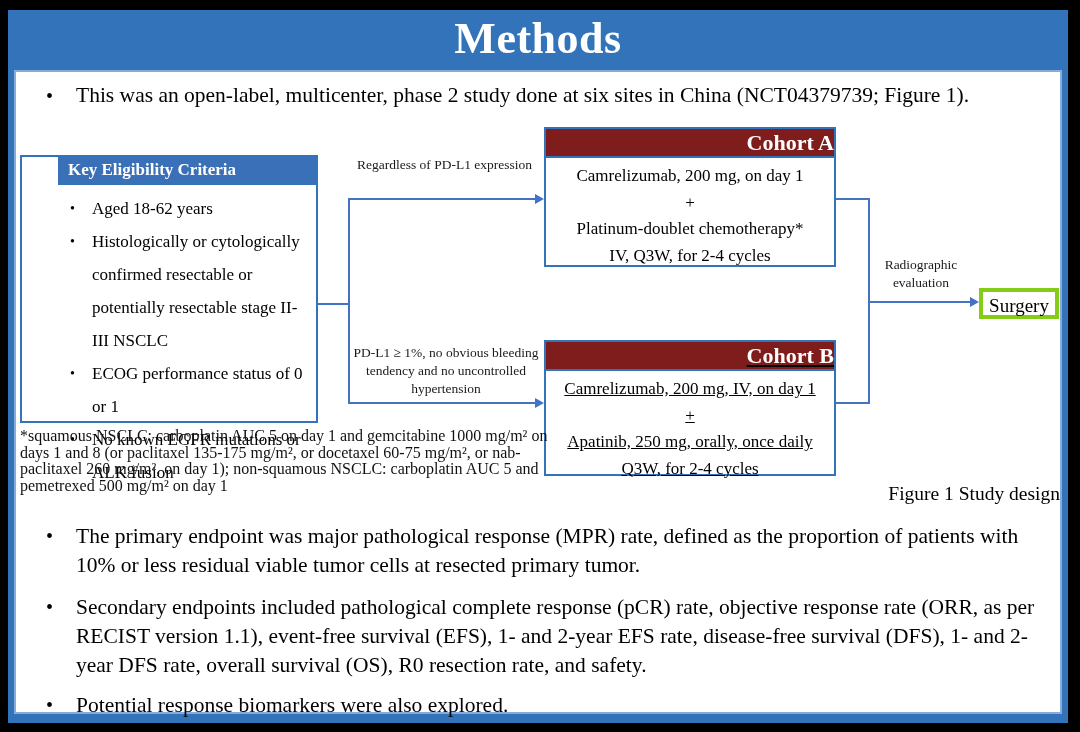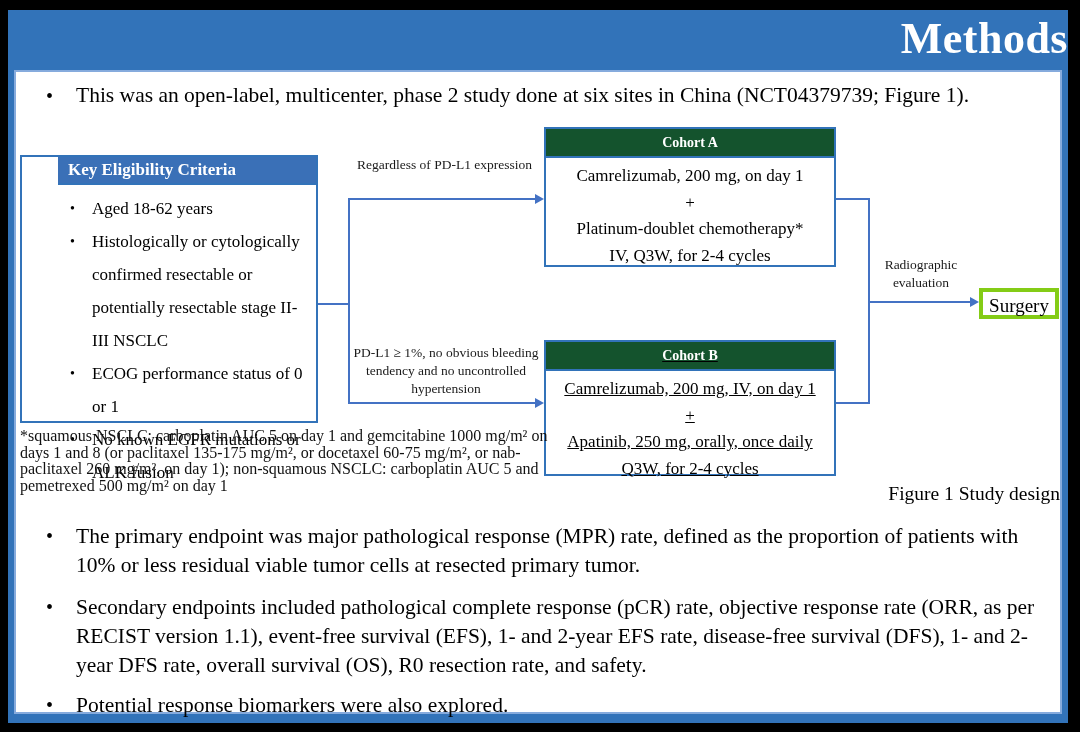--- a/index.html
+++ b/index.html
@@ -3,21 +3,21 @@
 <meta charset="utf-8">
 <style>
   * { margin: 0; padding: 0; box-sizing: border-box; }
   html, body { width: 1080px; height: 732px; background: #000; overflow: hidden; }
   body { font-family: "Liberation Serif", "DejaVu Serif", serif; color: #000; }
 
   .canvas { position: absolute; inset: 0; width: 1080px; height: 732px; background: #000; }
   .slide { position: absolute; left: 8px; top: 10px; right: 12px; bottom: 9px; background: #3273B9; }
 
   .title-band { position: absolute; top: 0; left: 0; right: 0; height: 60px; text-align: center; }
-  .page-title { font-size: 44px; font-weight: bold; color: #fff; line-height: 58px; letter-spacing: 0.5px; text-align: right; }
+  .page-title { font-size: 44px; font-weight: bold; color: #fff; line-height: 58px; letter-spacing: 0.5px; }
 
   .content { position: absolute; left: 6px; right: 6px; top: 60px; bottom: 9px;
              background: #fff; border: 2px solid #86ABDD; }
 
   
   .bullet-row { position: absolute; left: 14px; right: 14px; }
   .bullet-row .dot { position: absolute; left: 16px; top: 0; font-size: 20px; line-height: 29px; }
   .bullet-row .btext { display: block; margin-left: 46px; font-size: 21.5px; line-height: 29px; }
 
   .intro { top: 10px; }
@@ -30,22 +30,22 @@
               border: 2px solid #3273B9; background: #fff; padding-left: 36px; }
   .elig-header { background: #3A70B7; color: #fff; font-weight: bold; font-size: 17px;
                  line-height: 26px; padding-left: 10px; border-bottom: 2px solid #3273B9; }
   .elig-body { padding: 7px 6px 0 10px; }
   .elig-item { position: relative; padding-left: 24px; font-size: 17px; line-height: 33px; }
   .elig-item .edot { position: absolute; left: 2px; top: 0; font-size: 14px; line-height: 33px; }
 
   .cohort-box { position: absolute; left: 528px; width: 292px; border: 2px solid #3273B9; background: #fff; }
   .cohort-a { top: 55px; height: 140px; }
   .cohort-b { top: 268px; height: 136px; text-decoration: underline; }
-  .cohort-header { background: #14532d; color: #fff; font-weight: bold; font-size: 14px;
-                   text-align: center; line-height: 27px; border-bottom: 2px solid #3273B9; }
+  .cohort-header { background: #7f1d1d; color: #fff; font-weight: bold; font-size: 22px;
+                   text-align: right; line-height: 27px; border-bottom: 2px solid #3273B9; }
   .cohort-body { text-align: center; font-size: 17px; line-height: 26.5px; padding-top: 5px; }
 
   .surgery-box { position: absolute; left: 963px; top: 216px; width: 80px; height: 31px;
                  border: 4px solid #84cc16; background: #fff; text-align: center; }
   .surgery-box span { font-size: 19px; line-height: 27px; }
 
   .hline, .vline { position: absolute; background: #4472C4; }
   .hline { height: 2px; } .vline { width: 2px; }
   .arrow-head { position: absolute; width: 0; height: 0;
                 border-top: 5px solid transparent; border-bottom: 5px solid transparent;

